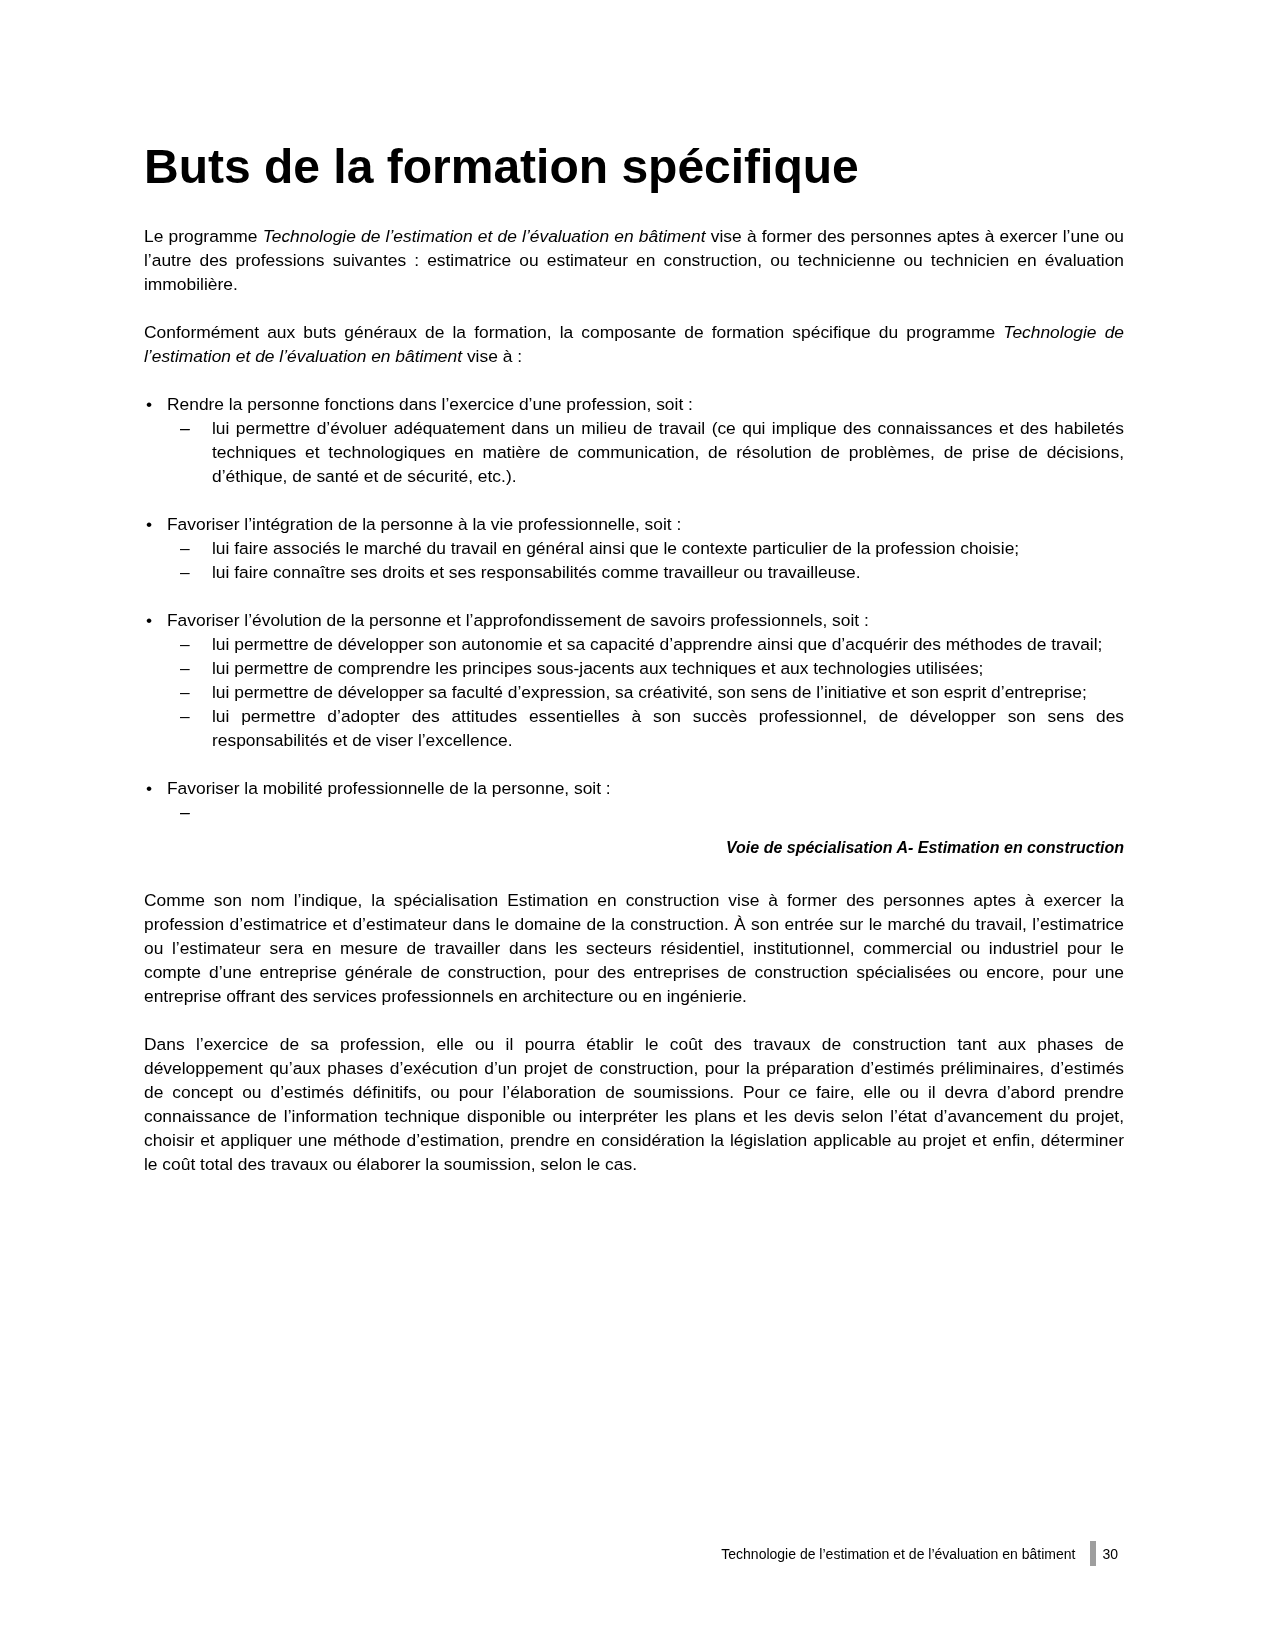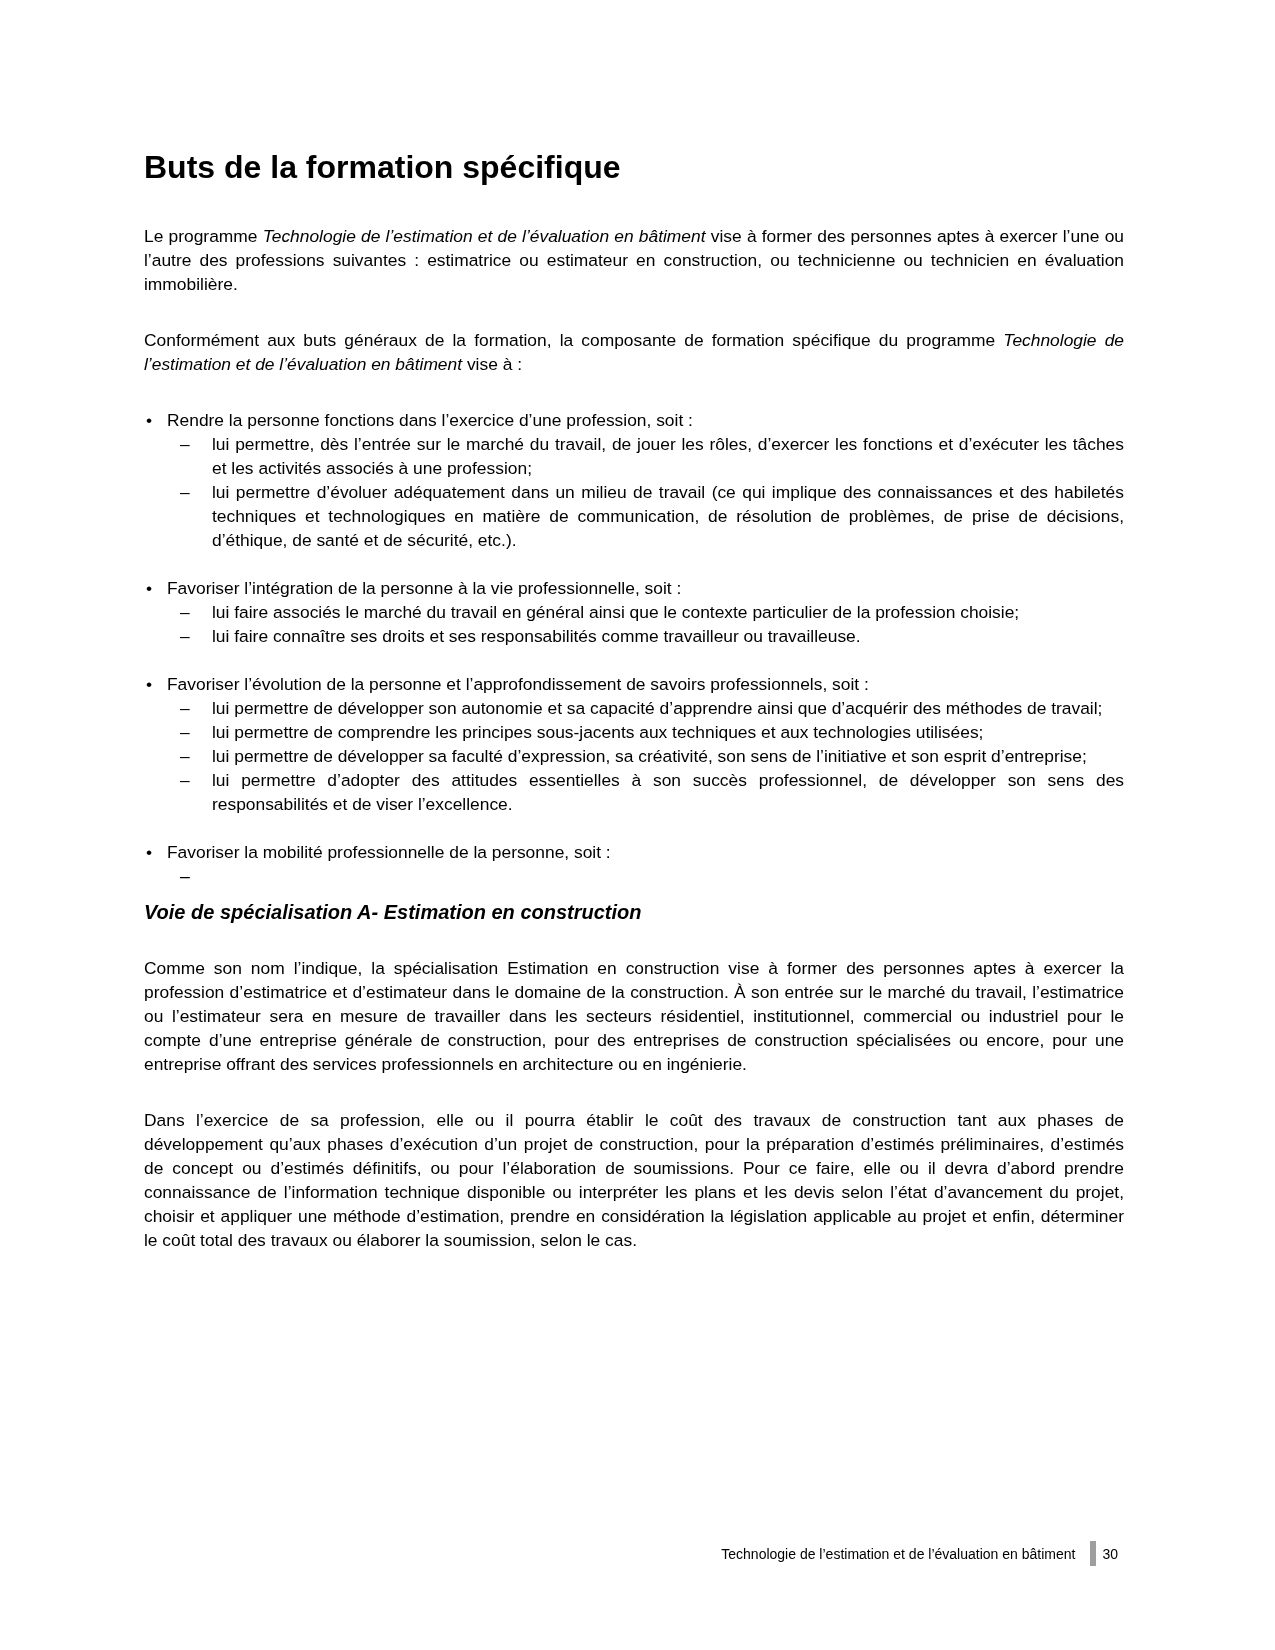--- a/index.html
+++ b/index.html
@@ -17,31 +17,31 @@
     overflow: hidden;
   }
   .content {
     position: absolute;
     left: 144px;
     top: 0;
     width: 980px;
     padding-top: 145px;
   }
   .doc-title {
-    font-size: 32px;
+    font-size: 48px;
     font-weight: bold;
     line-height: 44px;
     margin: 0 0 35px 0;
   }
   .body-text {
     font-size: 17.4px;
     line-height: 24px;
   }
   p.para {
-    margin: 32px 0;
+    margin: 24px 0;
     text-align: justify;
   }
   .it { font-style: italic; }
   .goal {
     margin: 24px 0;
   }
   .goal-label {
     position: relative;
     padding-left: 23px;
   }
@@ -50,25 +50,26 @@
     top: 0;
   }
   .marker.bullet { left: 2px; }
   .marker.dash  { left: 36px; }
   .sub-item {
     position: relative;
     padding-left: 68px;
     text-align: justify;
   }
   .section-heading {
-    font-size: 20px;
+    font-size: 16px;
     font-weight: bold;
     font-style: italic;
     line-height: 24px;
     margin: 36px 0 28px 0;
+    text-align: right;
   }
   .footer {
     position: absolute;
     top: 1541px;
     right: 157px;
     display: flex;
     align-items: center;
     font-size: 14px;
     line-height: 18px;
   }
@@ -87,21 +88,21 @@
 
     <h1 class="doc-title">Buts de la formation spécifique</h1>
 
     <p class="para"><span>Le programme </span><span class="it">Technologie de l’estimation et de l’évaluation en bâtiment</span><span> vise à former des personnes aptes à exercer l’une ou l’autre des professions suivantes : estimatrice ou estimateur en construction, ou technicienne ou technicien en évaluation immobilière.</span></p>
 
     <p class="para"><span>Conformément aux buts généraux de la formation, la composante de formation spécifique du programme </span><span class="it">Technologie de l’estimation et de l’évaluation en bâtiment</span><span> vise à :</span></p>
 
     <div>
         <div class="goal">
           <div class="goal-label"><span class="marker bullet">•</span><span>Rendre la personne fonctions dans l’exercice d’une profession, soit :</span></div>
-          <div class="sub-item"><span class="marker dash">–</span><span>lui permettre, dès l’entrée sur le marché du travail, de jouer les rôles, d’exercer les fonctions et d’exécuter les tâches et les activités associés à une profession;</span></div>
+          <div class="sub-item"><span class="marker dash">–</span></div>
           <div class="sub-item"><span class="marker dash">–</span><span>lui permettre d’évoluer adéquatement dans un milieu de travail (ce qui implique des connaissances et des habiletés techniques et technologiques en matière de communication, de résolution de problèmes, de prise de décisions, d’éthique, de santé et de sécurité, etc.).</span></div>
         </div>
         <div class="goal">
           <div class="goal-label"><span class="marker bullet">•</span><span>Favoriser l’intégration de la personne à la vie professionnelle, soit :</span></div>
           <div class="sub-item"><span class="marker dash">–</span><span>lui faire associés le marché du travail en général ainsi que le contexte particulier de la profession choisie;</span></div>
           <div class="sub-item"><span class="marker dash">–</span><span>lui faire connaître ses droits et ses responsabilités comme travailleur ou travailleuse.</span></div>
         </div>
         <div class="goal">
           <div class="goal-label"><span class="marker bullet">•</span><span>Favoriser l’évolution de la personne et l’approfondissement de savoirs professionnels, soit :</span></div>
           <div class="sub-item"><span class="marker dash">–</span><span>lui permettre de développer son autonomie et sa capacité d’apprendre ainsi que d’acquérir des méthodes de travail;</span></div>

